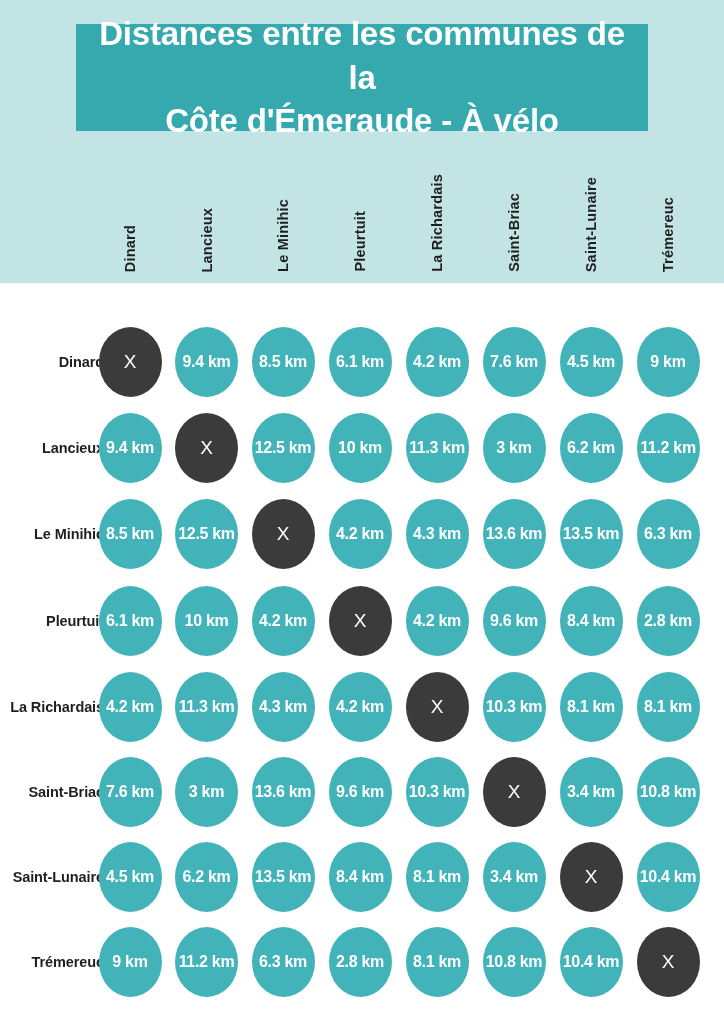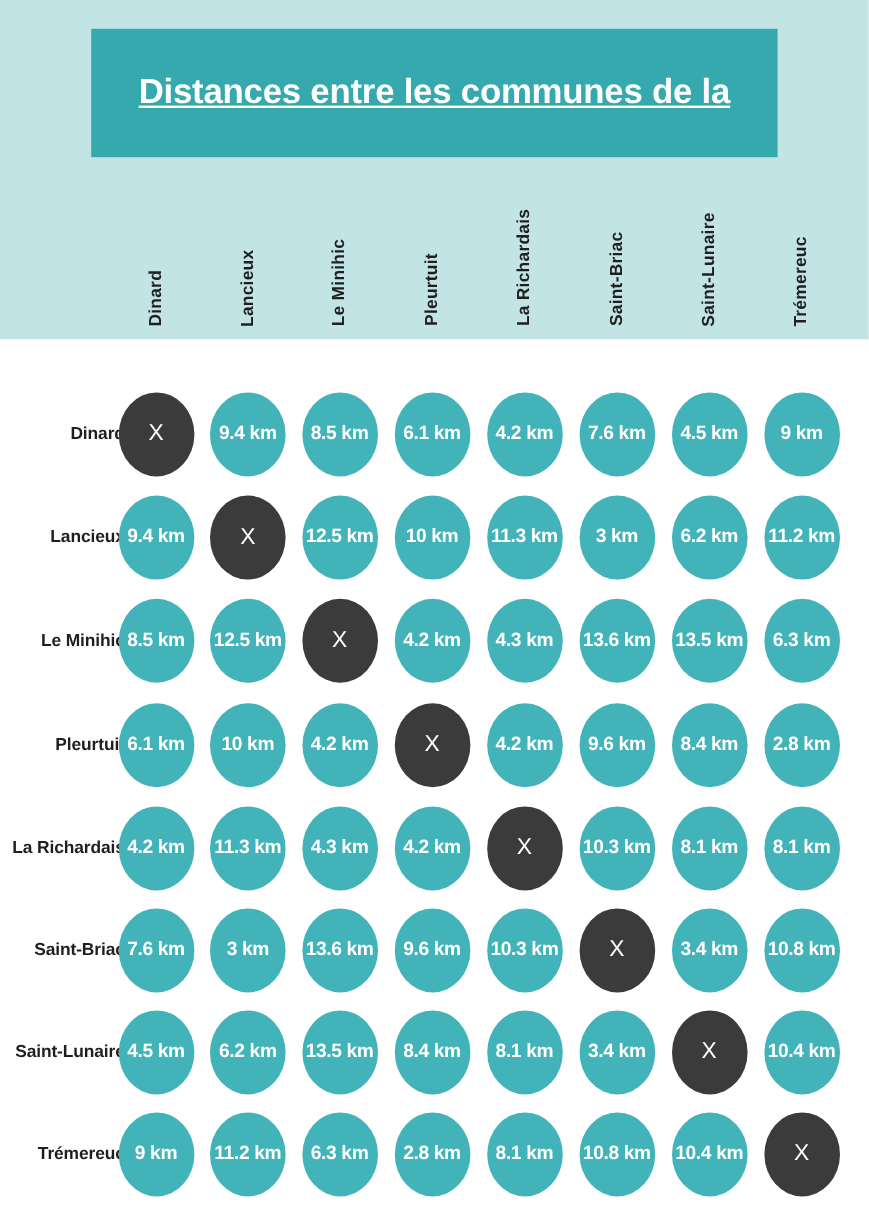--- a/index.html
+++ b/index.html
@@ -40,25 +40,24 @@
     display: flex;
     align-items: center;
     justify-content: center;
     flex-direction: column;
     box-sizing: border-box;
     padding: 0 14px;
   }
   .title-banner .title-text {
     color: #ffffff;
     font-weight: bold;
-    font-size: 29px;
+    font-size: 33px;
     line-height: 1.32;
     text-align: center;
     letter-spacing: -0.2px;
-    text-decoration: underline;
   }
   
   .villes-circle {
     position: absolute;
     left: 14px;
     top: 180px;
     width: 66px;
     height: 70px;
     background: #ffffff;
     border-radius: 50%;
@@ -156,20 +155,21 @@
 </style>
 </head>
 <body>
 
 <div id="infographic">
 
   <div class="top-band"></div>
 
   <div class="title-banner">
     <div class="title-text">Distances entre les communes de la</div>
+    <div class="title-text">Côte d'Émeraude - À vélo</div>
   </div>
 
 
   <div class="col-headers">
       <div class="col-header" style="left: 117px;">
         <span>Dinard</span>
       </div>
       <div class="col-header" style="left: 193.5px;">
         <span>Lancieux</span>
       </div>

